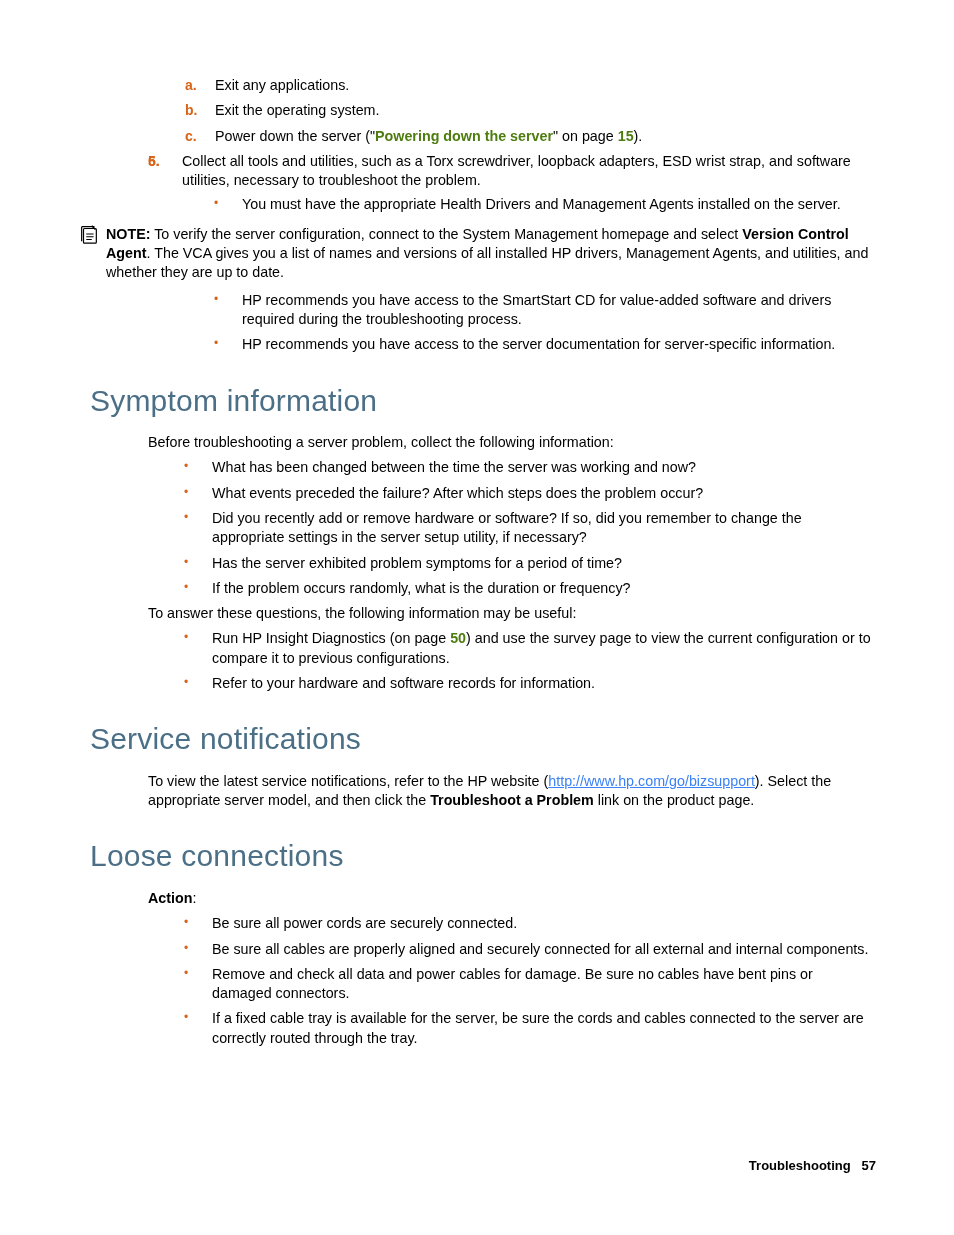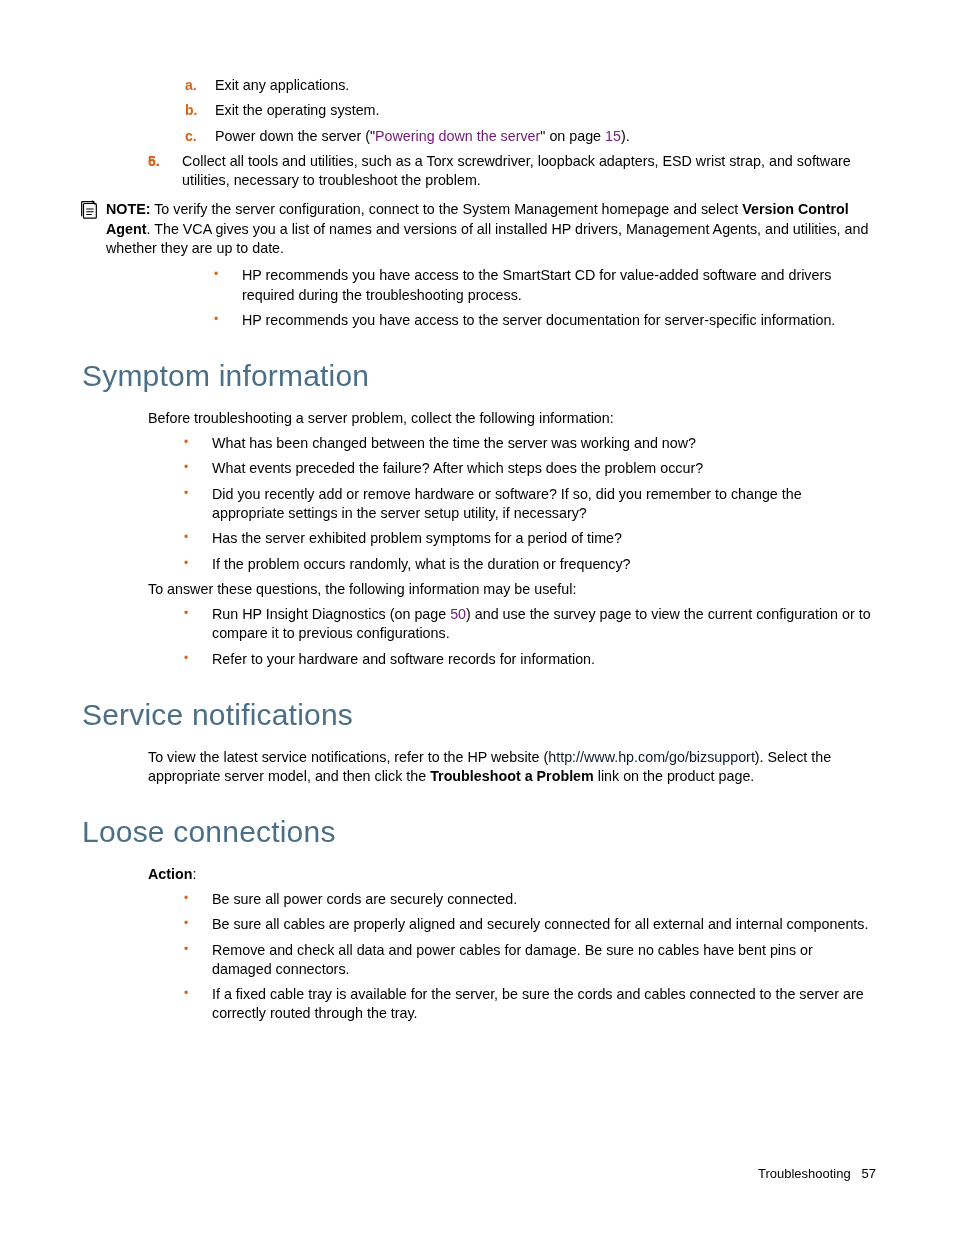--- a/index.html
+++ b/index.html
@@ -40,50 +40,54 @@
   .note .icon {
     position: absolute; left: 0; top: -2px; width: 22px; height: 22px;
   }
   .ptext { margin: 0 0 6px 70px; }
   .ptext-in { margin: 0 0 6px 70px; }
   .h2 {
     font-family: "Helvetica Neue", Arial, sans-serif;
     font-weight: 300;
     color: #4b6f86;
     font-size: 30px;
-    margin: 26px 0 12px 4px;
+    margin: 26px 0 12px 12px;
     letter-spacing: 0.2px;
   }
-  a.link { color: #0f172a; }
-  .xref { color: #701a75; }
+  a.link { color: #3b82f6; text-decoration: underline; }
+  .xref { color: #4d7c0f; font-weight: bold; }
   .bold { font-weight: bold; }
   .footer {
     position: absolute;
     right: 78px;
-    bottom: 52px;
+    bottom: 60px;
     font-size: 13px;
+    font-weight: bold;
   }
 </style>
 </head>
 <body>
 
 <div class="page">
 
   <ol class="ol-alpha">
     <li><span class="mk">a.</span><span>Exit any applications.</span></li>
     <li><span class="mk">b.</span><span>Exit the operating system.</span></li>
     <li><span class="mk">c.</span>
       <span>Power down the server ("</span><span class="xref">Powering down the server</span><span>" on page </span><span class="xref">15</span><span>).</span>
     </li>
   </ol>
 
   <ol class="ol-num">
     <li><span class="mk">5.</span></li>
     <li><span class="mk">6.</span><span>Collect all tools and utilities, such as a Torx screwdriver, loopback adapters, ESD wrist strap, and software utilities, necessary to troubleshoot the problem.</span></li>
   </ol>
+  <ul class="ul-dot sub">
+    <li><span>You must have the appropriate Health Drivers and Management Agents installed on the server.</span></li>
+  </ul>
 
   <div class="note">
     <span class="icon">
       <svg viewBox="0 0 24 24" width="22" height="22">
           <g fill="none" stroke="#000" stroke-width="1.3">
             <rect x="6" y="6" width="14" height="16" rx="1"></rect>
             <path d="M4 4 L4 20 M4 4 L18 4"></path>
             <path d="M9 12 L17 12 M9 15 L17 15 M9 18 L15 18"></path>
             <path d="M15 3 L19 7" stroke-width="1.6"></path>
           </g>

